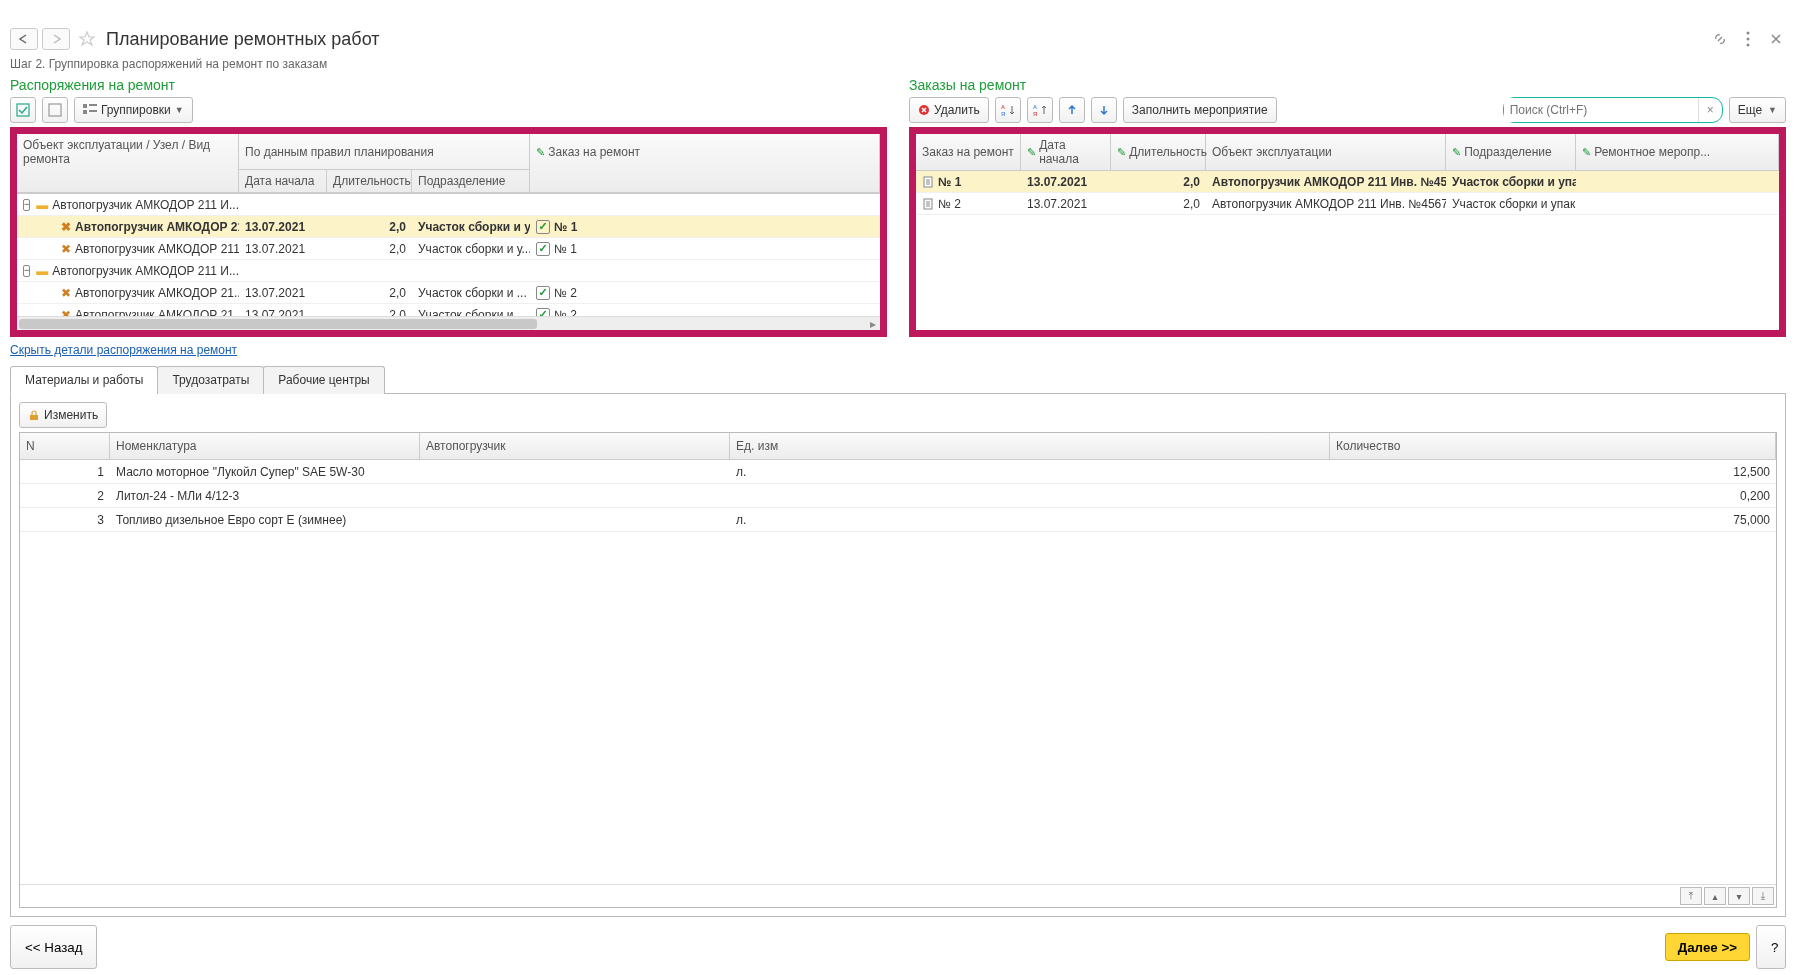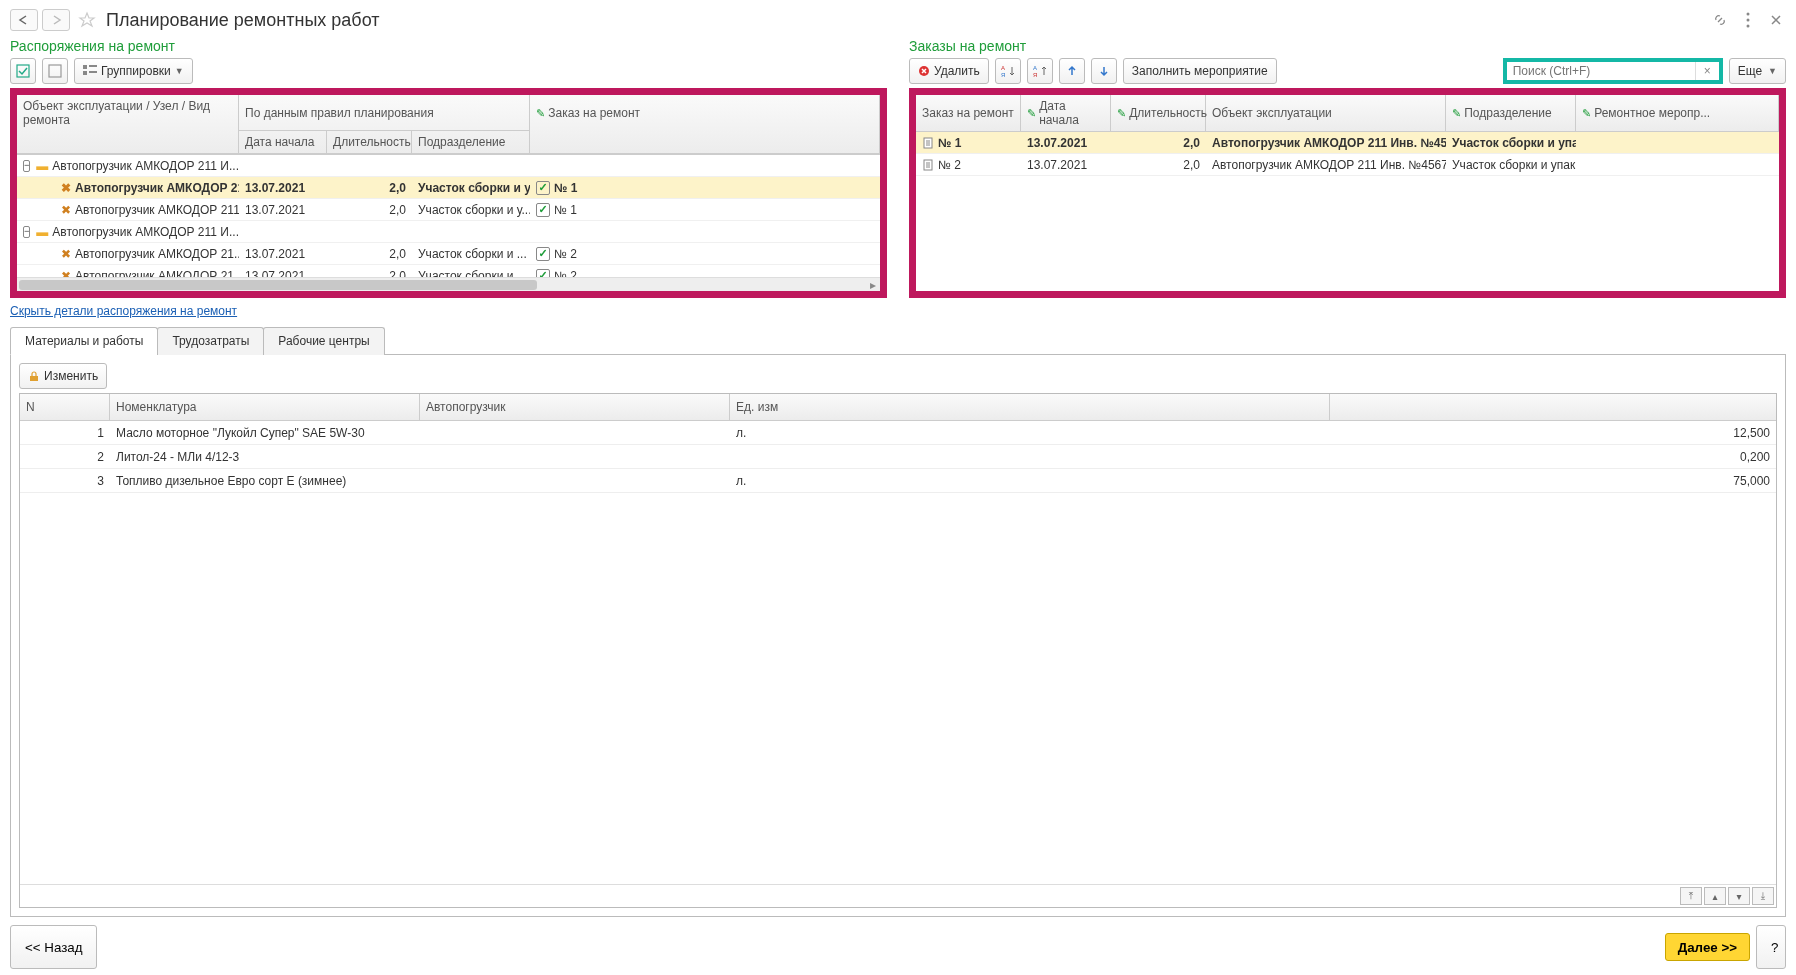--- a/index.html
+++ b/index.html
@@ -1,36 +1,36 @@
 <!DOCTYPE html>
 <html><head>
 <meta charset="utf-8">
 <style>
 * { box-sizing: border-box; margin: 0; padding: 0; }
 body { font-family: Arial, sans-serif; font-size: 12px; color: #333; background: #fff; overflow: hidden; }
 
 .window { width: 1796px; height: 975px; display: flex; flex-direction: column; padding: 6px 10px; }
 
-.titlebar { display: flex; align-items: center; gap: 4px; height: 28px; margin-bottom: 4px; }
+.titlebar { display: flex; align-items: center; gap: 4px; height: 28px; margin-bottom: 4px; margin-top: 19px; }
 .nav-btn { width: 28px; height: 22px; border: 1px solid #ccc; background: #fafafa; border-radius: 3px; display: flex; align-items: center; justify-content: center; cursor: pointer; }
 .title { font-size: 18px; font-weight: normal; margin-left: 6px; flex: 1; }
 .title-actions { display: flex; gap: 8px; align-items: center; }
 .title-actions .icon-btn { width: 20px; height: 20px; display: flex; align-items: center; justify-content: center; cursor: pointer; color: #666; }
 
 .subtitle { color: #666; margin-bottom: 6px; }
 
 .split { display: flex; gap: 22px; flex: 0 0 auto; height: 260px; }
 .pane { flex: 1; display: flex; flex-direction: column; }
 .pane-title { color: #1f9d3a; font-size: 14px; margin-bottom: 4px; }
 
 .toolbar { display: flex; gap: 6px; align-items: center; margin-bottom: 4px; }
 .btn { border: 1px solid #bbb; background: linear-gradient(#fff,#f1f1f1); border-radius: 3px; height: 26px; padding: 0 8px; display: inline-flex; align-items: center; gap: 4px; cursor: pointer; font-size: 12px; }
 .icon-sq { width: 26px; height: 26px; padding: 0; justify-content: center; }
 
-.search-box { display: flex; border: 4px solid #14b8a6; border-radius: 0; height: 26px; width: 220px; margin-left: auto; }
+.search-box { display: flex; border: 1px solid #14b8a6; border-radius: 11px; height: 26px; width: 220px; margin-left: auto; }
 .search-box input { border: none; outline: none; padding: 0 6px; flex: 1; font-size: 12px; }
 .search-box .clear { width: 24px; display: flex; align-items: center; justify-content: center; border-left: 1px solid #ddd; cursor: pointer; color: #888; }
 
 .grid { border: 7px solid #be185d; flex: 1; overflow: hidden; display: flex; flex-direction: column; background: #fff; }
 .grid-head { display: flex; background: linear-gradient(#fafafa,#ececec); border-bottom: 1px solid #ccc; }
 .grid-head .cell { border-right: 1px solid #ccc; padding: 4px 6px; color: #555; font-size: 12px; display: flex; align-items: center; }
 .grid-head.two-row { flex-direction: column; }
 .head-row { display: flex; }
 .head-row .cell { border-bottom: 1px solid #ccc; }
 
@@ -115,20 +115,21 @@
           </svg>
         </div>
       <div class="icon-btn">
           <svg width="12" height="12">
             <path d="M2 2 L10 10 M10 2 L2 10" stroke="#888" stroke-width="1.5"></path>
           </svg>
         </div>
     </div>
   </div>
 
+  <div class="subtitle">Шаг 2. Группировка распоряжений на ремонт по заказам</div>
 
   <div class="split">
 
     <div class="pane">
       <div class="pane-title">Распоряжения на ремонт</div>
       <div class="toolbar">
         <div class="btn icon-sq">
             <svg width="14" height="14">
               <rect x="1" y="1" width="12" height="12" fill="none" stroke="#2a8" stroke-width="1.2"></rect>
               <path d="M3 7 L6 10 L11 4" fill="none" stroke="#2a8" stroke-width="1.5"></path>
@@ -370,20 +371,21 @@
           </svg>
         <span>Изменить</span>
       </div>
     </div>
     <div class="materials-grid">
       <div class="mat-head">
         <div class="cell" style="width:90px;">N</div>
         <div class="cell" style="width:310px;">Номенклатура</div>
         <div class="cell" style="width:310px;">Автопогрузчик</div>
         <div class="cell" style="width:600px;">Ед. изм</div>
+        <div class="cell" style="flex:1;">Количество</div>
       </div>
       <div class="mat-body" id="mat-body">
           <div class="mat-row">
             <div class="cell" style="width:90px;text-align:right;justify-content:flex-end;display:flex;">1</div>
             <div class="cell" style="width:310px;">Масло моторное "Лукойл Супер" SAE 5W-30</div>
             <div class="cell" style="width:310px;"></div>
             <div class="cell" style="width:600px;">л.</div>
             <div class="cell" style="flex:1;text-align:right;justify-content:flex-end;display:flex;">12,500</div>
           </div>
           <div class="mat-row">

